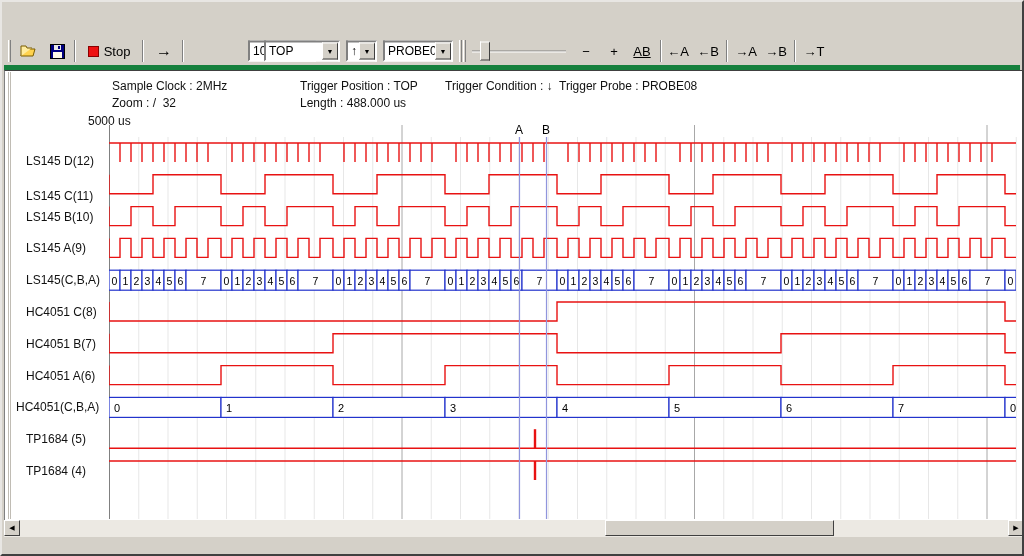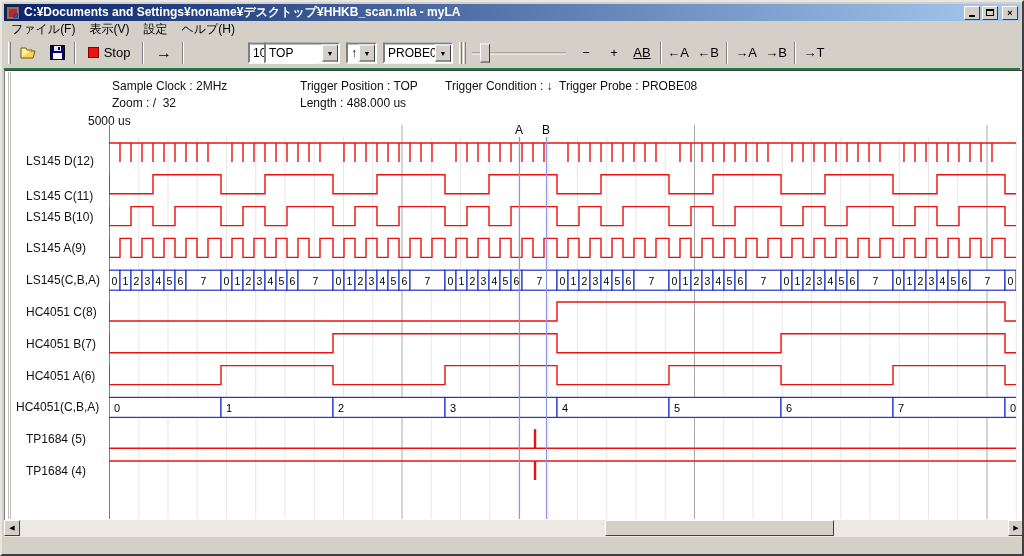--- a/index.html
+++ b/index.html
@@ -12,21 +12,21 @@
   .titlebar .ttl{color:#fff;font-weight:bold;font-size:12px;margin-left:4px;white-space:nowrap;overflow:hidden;flex:1;}
   .appicon{width:14px;height:14px;background:#777;border:1px solid #222;position:relative;flex:0 0 auto;}
   .appicon i{position:absolute;left:2px;top:2px;width:8px;height:8px;background:#cc2222;display:block;}
   .appicon b{position:absolute;right:1px;bottom:1px;width:5px;height:5px;background:#2244cc;display:block;}
   .tbtn{width:16px;height:14px;background:#d4d0c8;border:1px solid;border-color:#fff #404040 #404040 #fff;
         display:flex;align-items:center;justify-content:center;font-size:9px;font-weight:bold;color:#000;margin-left:2px;flex:0 0 auto;padding:0;}
   .tbtn .minbar{width:6px;height:2px;background:#000;margin-top:7px;}
   .tbtn .maxbox{width:8px;height:7px;border:1px solid #000;border-top:2px solid #000;}
   .menubar{position:absolute;left:2px;top:19px;right:2px;height:16px;display:flex;align-items:center;background:#d4d0c8;}
   .menubar span{padding:1px 7px;}
-  .toolbar{position:absolute;left:2px;top:35px;right:2px;height:33px;background:#d4d0c8;border-bottom:2px solid #15803d;}
+  .toolbar{position:absolute;left:2px;top:35px;right:2px;height:33px;background:#d4d0c8;border-bottom:5px solid #15803d;}
   .toolbar>*{position:absolute;top:50%;transform:translateY(-50%);}
   .grip{width:3px;height:22px;border-left:1px solid #fff;border-right:1px solid #808080;}
   .sep{width:2px;height:22px;border-left:1px solid #808080;border-right:1px solid #fff;}
   .flatbtn{height:24px;display:flex;align-items:center;justify-content:center;background:#d4d0c8;border:1px solid #d4d0c8;
            font-size:13px;color:#000;padding:0;}
   .combo{height:21px;background:#fff;border:2px solid;border-color:#808080 #fff #fff #808080;position:absolute;}
   .combo .val{position:absolute;left:3px;top:1px;font-size:12px;}
   .combo .dd{position:absolute;right:0;top:0;bottom:0;width:16px;background:#d4d0c8;
              border:1px solid;border-color:#fff #404040 #404040 #fff;display:flex;align-items:center;justify-content:center;font-size:7px;}
   .client{position:absolute;left:2px;top:68px;width:1020px;height:450px;background:#fff;
@@ -43,41 +43,21 @@
   .scell{border:1px solid;border-color:#808080 #fff #fff #808080;padding:0 5px;margin-right:4px;height:15px;line-height:14px;}
   .gripcorner{width:14px;height:14px;margin-right:1px;
      background:repeating-linear-gradient(135deg,transparent 0 3px,#808080 3px 4px,#fff 4px 5px);}
   svg{position:absolute;left:0;top:0;pointer-events:none;font-family:"Liberation Sans",sans-serif;}
 </style>
 </head>
 <body>
 
 <div class="win">
 
-  <div class="titlebar">
-    <span class="appicon">
-        <i></i>
-        <b></b>
-      </span>
-    <span class="ttl">C:¥Documents and Settings¥noname¥デスクトップ¥HHKB_scan.mla - myLA</span>
-    <button class="tbtn">
-        <span class="minbar"></span>
-      </button>
-    <button class="tbtn">
-        <span class="maxbox"></span>
-      </button>
-    <button class="tbtn" style="margin-left:4px;">×</button>
-  </div>
-
-  <div class="menubar">
-    <span>ファイル(F)</span>
-    <span>表示(V)</span>
-    <span>設定</span>
-    <span>ヘルプ(H)</span>
-  </div>
+
 
   <div class="toolbar">
     <span class="grip" style="left:4px;"></span>
     <button class="flatbtn" style="left:12px;width:26px;">
       <svg width="18" height="14" viewBox="0 0 18 14" style="position:static">
         <path d="M1 12 L3 5 L15 5 L13 12 Z" fill="#ffd34f" stroke="#7a5c00"></path>
         <path d="M1 12 L1 2 L6 2 L7 4 L12 4" fill="#ffec9e" stroke="#7a5c00"></path>
       </svg>
     </button>
     <button class="flatbtn" style="left:40px;width:26px;">

